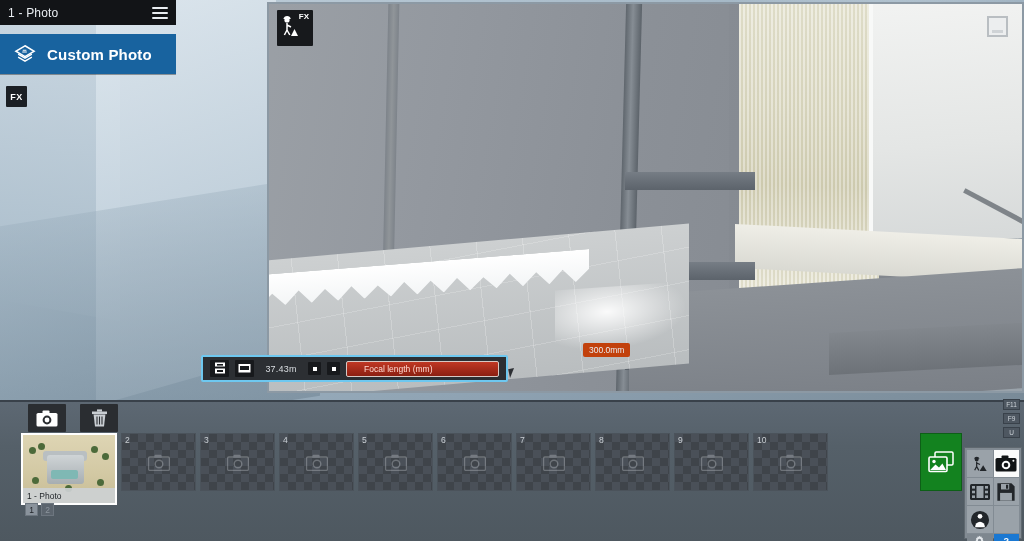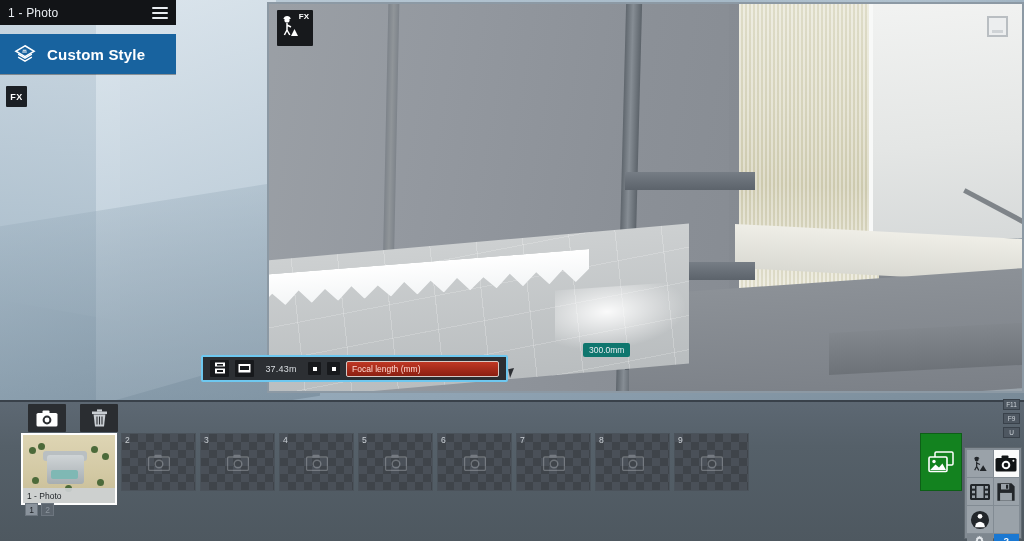--- a/index.html
+++ b/index.html
@@ -182,26 +182,26 @@
   }
   .tb-mini{
     width:13px; height:13px; background:#17191c; border-radius:1px;
     display:flex; align-items:center; justify-content:center; cursor:pointer;
   }
   .tb-mini i{ display:block; width:4px; height:4px; background:#fff; }
   .tb-slider{
     flex:1; height:16px; border-radius:2px;
     background:linear-gradient(180deg,#c03824,#8c1f11);
     border:1px solid #d8c9c4;
-    display:flex; align-items:center; padding-left:5px;
+    display:flex; align-items:center; padding-left:17px;
     color:#ffd8cf; font-size:8.5px; cursor:pointer; overflow:hidden;
   }
   .tb-tooltip{
     position:absolute; left:380px; top:-14px;
-    background:#0f766e; color:#e9edf1; font-size:8.5px;
+    background:#c2410c; color:#e9edf1; font-size:8.5px;
     padding:2px 6px; border-radius:2px; white-space:nowrap;
   }
   .vp-cursor{
     position:absolute; left:509px; top:368px; width:0; height:0;
     border-left:6px solid #2c2f33; border-bottom:9px solid transparent;
     border-right:4px solid transparent; transform:rotate(-12deg);
   }
 
   
   #bottom-bar{
@@ -335,21 +335,21 @@
 
   <div class="style-row">
     <span>
       <svg width="22" height="22" viewBox="0 0 24 24">
         <path d="M12 3 L22 9 L12 15 L2 9 Z" fill="none" stroke="#ffffff" stroke-width="1.6"></path>
         <path d="M4.5 12.2 L12 16.6 L19.5 12.2" fill="none" stroke="#ffffff" stroke-width="1.5"></path>
         <path d="M4.5 15.4 L12 19.8 L19.5 15.4" fill="none" stroke="#ffffff" stroke-width="1.5"></path>
         <path d="M9.5 8 L13.5 8 M9 9.7 L14 9.7" stroke="#ffffff" stroke-width="1.1"></path>
       </svg>
     </span>
-    <span class="label">Custom Style</span>
+    <span class="label">Custom Photo</span>
   </div>
 
   <div class="fx-chip">
     <span>FX</span>
   </div>
 </div>
 
 <div id="viewport">
   <div class="vp-scene">
     <div class="facade-main"></div>
@@ -543,20 +543,30 @@
       <span class="num">9</span>
       <span class="ph">
         <svg width="22" height="17" viewBox="0 0 22 17">
             <rect x="0.5" y="3" width="21" height="13.5" rx="1.6" fill="none" stroke="#cfd4d9" stroke-width="1.4"></rect>
             <rect x="6.5" y="0.8" width="7" height="2.6" rx="1" fill="#cfd4d9"></rect>
             <circle cx="11" cy="10" r="3.8" fill="none" stroke="#cfd4d9" stroke-width="1.4"></circle>
           </svg>
       </span>
     </div>
 
+    <div class="slot">
+      <span class="num">10</span>
+      <span class="ph">
+        <svg width="22" height="17" viewBox="0 0 22 17">
+            <rect x="0.5" y="3" width="21" height="13.5" rx="1.6" fill="none" stroke="#cfd4d9" stroke-width="1.4"></rect>
+            <rect x="6.5" y="0.8" width="7" height="2.6" rx="1" fill="#cfd4d9"></rect>
+            <circle cx="11" cy="10" r="3.8" fill="none" stroke="#cfd4d9" stroke-width="1.4"></circle>
+          </svg>
+      </span>
+    </div>
   </div>
 
   <div id="gallery-button">
     <span>
       <svg width="26" height="22" viewBox="0 0 26 22">
         <rect x="7" y="1" width="18" height="13" rx="1.2" fill="none" stroke="#ffffff" stroke-width="1.5"></rect>
         <rect x="1" y="6" width="18" height="14.5" rx="1.2" fill="#13821f" stroke="#ffffff" stroke-width="1.6"></rect>
         <circle cx="6" cy="10.5" r="1.7" fill="#ffffff"></circle>
         <path d="M2.2 19 L7.5 13.4 L11 16.6 L14.4 12.4 L18 19 Z" fill="#ffffff"></path>
       </svg>

